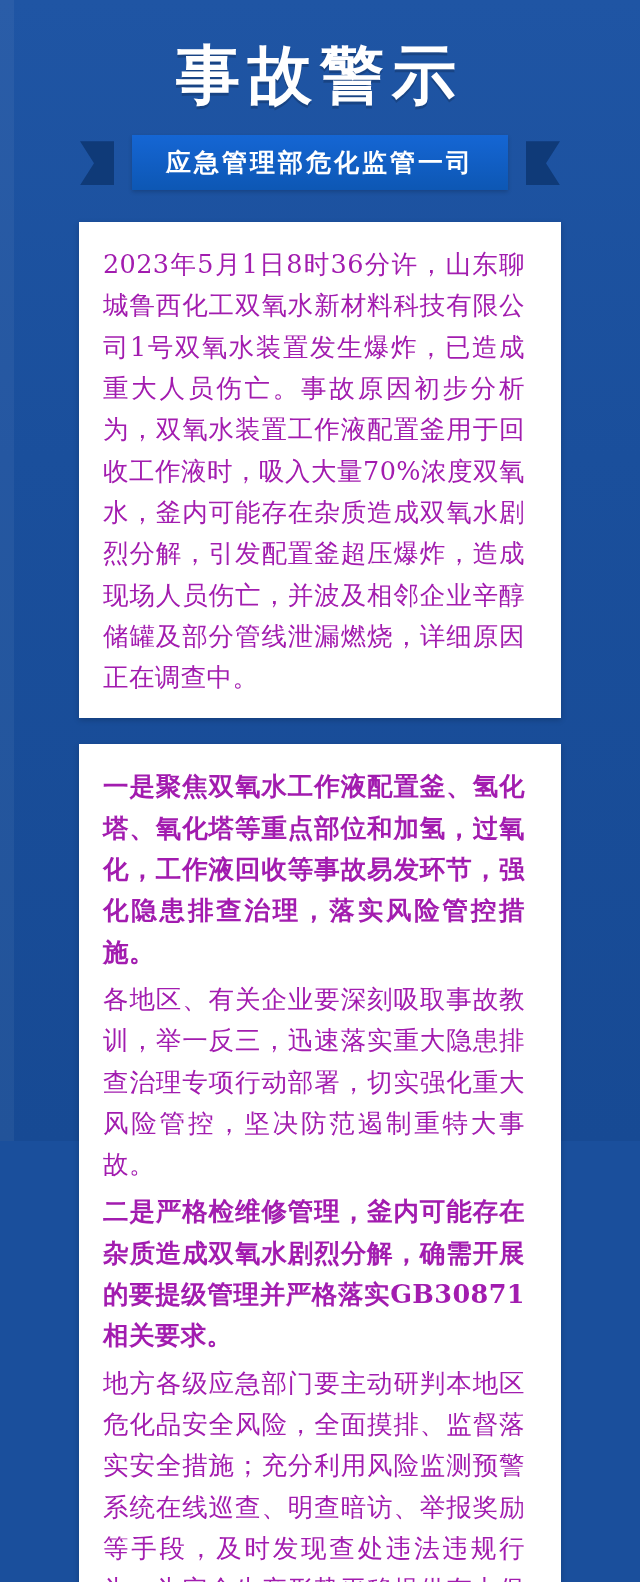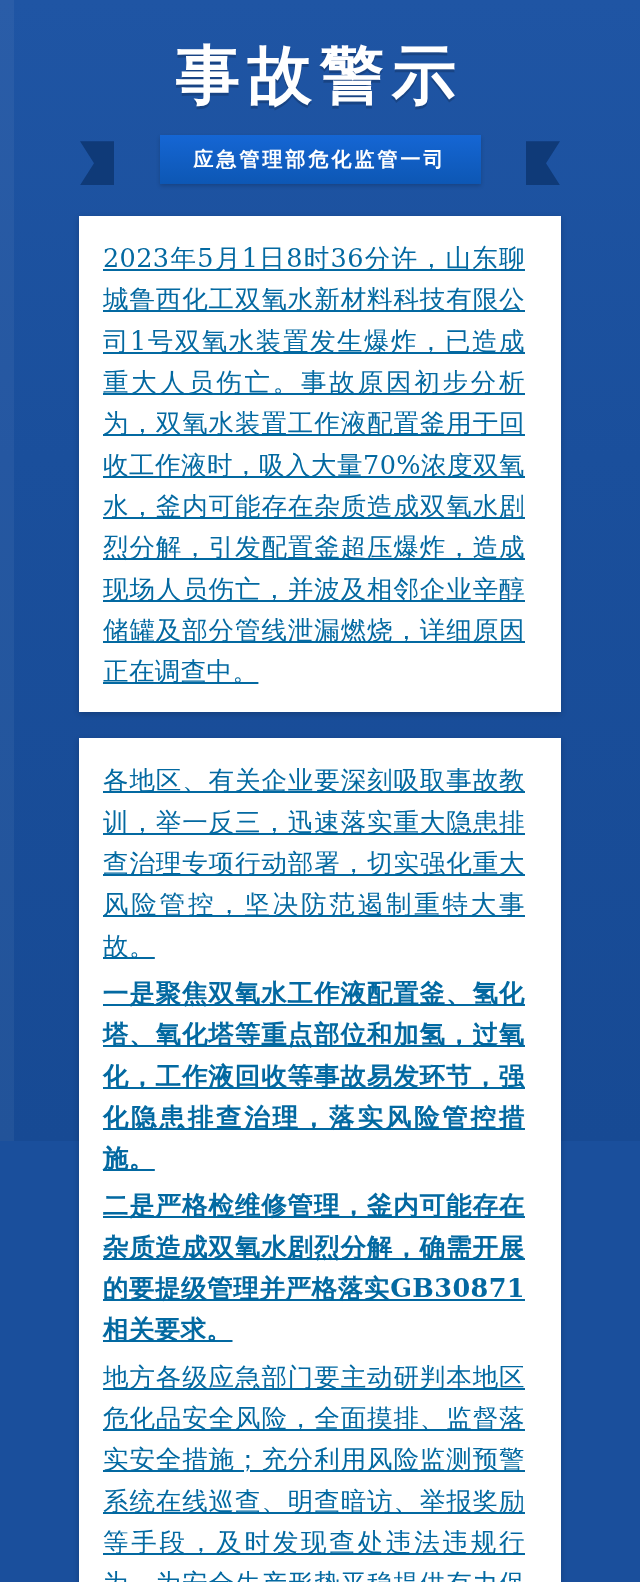--- a/index.html
+++ b/index.html
@@ -67,37 +67,36 @@
   .ribbon-tail.right {
     right: 0;
     clip-path: polygon(0 0, 100% 0, calc(100% - 14px) 50%, 100% 100%, 0 100%);
   }
   .ribbon {
     position: relative;
     z-index: 2;
     background: #0e61c8;
     background: linear-gradient(180deg,#1566d4 0%, #0d57b4 100%);
     color: #ffffff;
-    font-size: 20px;
+    font-size: 25px;
     font-weight: bold;
     letter-spacing: 3px;
     padding: 11px 34px;
     text-align: center;
     white-space: nowrap;
     box-shadow: 0 2px 4px rgba(0,0,0,0.18);
   }
   
   .card {
     width: 482px;
     background: #ffffff;
-    color: #0369a1;
+    color: #a21caf;
     box-sizing: border-box;
     padding: 22px 36px 20px 24px;
     box-shadow: 0 2px 6px rgba(0,0,0,0.2);
-    text-decoration: underline;
   }
   .card.first { margin-top: 32px; }
   .card.second { margin-top: 26px; }
   .para {
     font-size: 25.5px;
     line-height: 1.62;
     letter-spacing: 0.4px;
     margin: 0 0 6px 0;
     text-align: justify;
     font-family: "DejaVu Serif", "Liberation Serif", serif;
@@ -118,19 +117,19 @@
     <span class="ribbon-tail left"></span>
     <span class="ribbon-tail right"></span>
     <div class="ribbon">应急管理部危化监管一司</div>
   </div>
 
   <div class="card first">
     <p class="para">2023年5月1日8时36分许，山东聊城鲁西化工双氧水新材料科技有限公司1号双氧水装置发生爆炸，已造成重大人员伤亡。事故原因初步分析为，双氧水装置工作液配置釜用于回收工作液时，吸入大量70%浓度双氧水，釜内可能存在杂质造成双氧水剧烈分解，引发配置釜超压爆炸，造成现场人员伤亡，并波及相邻企业辛醇储罐及部分管线泄漏燃烧，详细原因正在调查中。</p>
   </div>
 
   <div class="card second">
+    <p class="para bold">一是聚焦双氧水工作液配置釜、氢化塔、氧化塔等重点部位和加氢，过氧化，工作液回收等事故易发环节，强化隐患排查治理，落实风险管控措施。</p>
     <p class="para">各地区、有关企业要深刻吸取事故教训，举一反三，迅速落实重大隐患排查治理专项行动部署，切实强化重大风险管控，坚决防范遏制重特大事故。</p>
-    <p class="para bold">一是聚焦双氧水工作液配置釜、氢化塔、氧化塔等重点部位和加氢，过氧化，工作液回收等事故易发环节，强化隐患排查治理，落实风险管控措施。</p>
     <p class="para bold">二是严格检维修管理，釜内可能存在杂质造成双氧水剧烈分解，确需开展的要提级管理并严格落实GB30871相关要求。</p>
     <p class="para">地方各级应急部门要主动研判本地区危化品安全风险，全面摸排、监督落实安全措施；充分利用风险监测预警系统在线巡查、明查暗访、举报奖励等手段，及时发现查处违法违规行为，为安全生产形势平稳提供有力保障。请各地区迅速将事故警示信息传递给有关企业。</p>
   </div>
 
 </div>
 
 </body></html>

